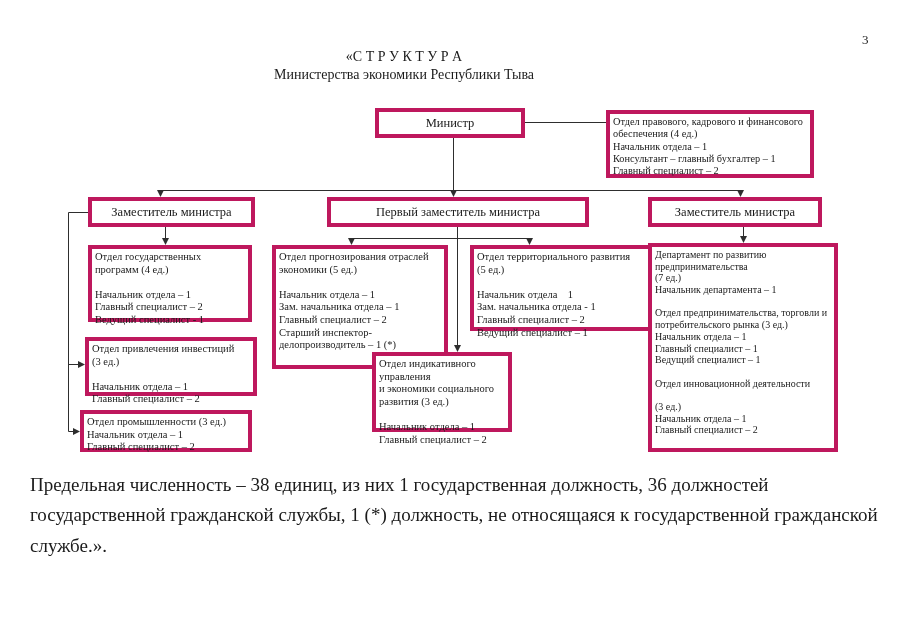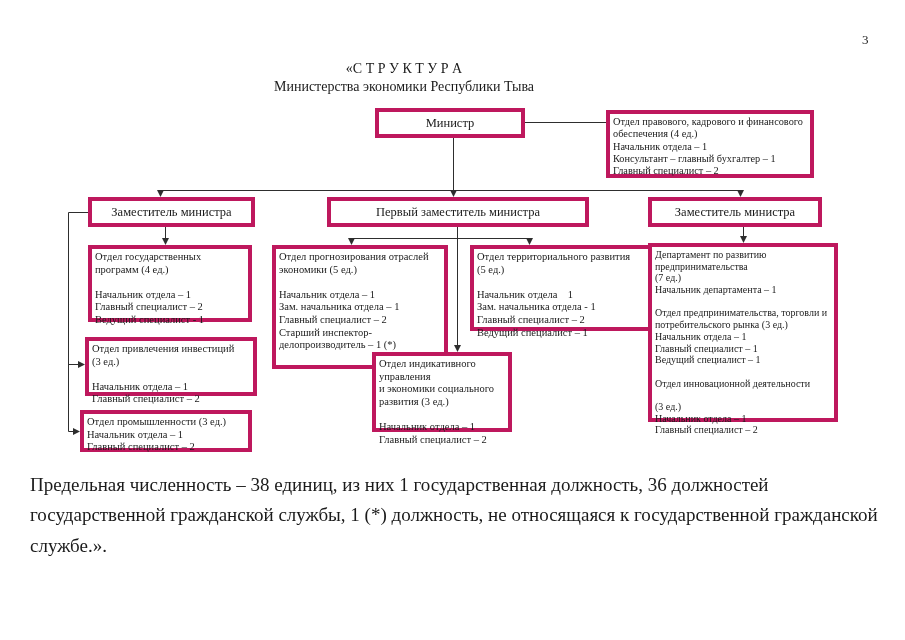--- a/index.html
+++ b/index.html
@@ -1,42 +1,42 @@
 <!DOCTYPE html>
 <html><head>
 <meta charset="utf-8">
 <style>
   html,body { margin:0; padding:0; background:#ffffff; }
   .canvas {
     position:relative; width:905px; height:640px; background:#ffffff;
     font-family:"Liberation Serif", serif; color:#1b1b1b; overflow:hidden;
   }
   .page-number { position:absolute; left:862px; top:32px; font-size:13px; }
-  .page-title { position:absolute; left:0; top:60px; width:808px; text-align:center;
+  .page-title { position:absolute; left:0; top:48px; width:808px; text-align:center;
     font-size:14px; line-height:1.3; }
   .connectors { position:absolute; left:0; top:0; pointer-events:none; }
   .node {
     position:absolute; box-sizing:border-box; background:#ffffff;
     border:4px solid #be185d; text-align:left; white-space:pre-line;
     font-size:10.5px; line-height:1.2; padding:2px 3px;
   }
   .title-node { display:flex; align-items:center; justify-content:center;
     font-size:12.5px; white-space:nowrap; padding:0; }
   #minister  { left:375px; top:108px; width:150px; height:30px; }
   #legal     { left:606px; top:110px; width:208px; height:68px; font-size:10.3px; }
   #dep-left  { left:88px;  top:197px; width:167px; height:30px; }
   #dep-first { left:327px; top:197px; width:262px; height:30px; }
   #dep-right { left:648px; top:197px; width:174px; height:30px; }
   #n-programs{ left:88px;  top:245px; width:164px; height:77px; }
   #n-invest  { left:85px;  top:337px; width:172px; height:59px; }
   #n-industry{ left:80px;  top:410px; width:172px; height:42px; }
   #n-forecast{ left:272px; top:245px; width:176px; height:124px; }
   #n-terr    { left:470px; top:245px; width:190px; height:86px; }
   #n-indic   { left:372px; top:352px; width:140px; height:80px; }
-  #n-dept    { left:648px; top:243px; width:190px; height:179px; font-size:10px; line-height:1.17; overflow:visible; }
+  #n-dept    { left:648px; top:243px; width:190px; height:209px; font-size:10px; line-height:1.17; overflow:visible; }
   .footer { position:absolute; left:30px; top:470px; width:848px;
     font-size:19px; line-height:1.6; text-align:left; }
 </style>
 </head>
 <body>
 
 <div class="canvas">
 
   <div class="page-number">3</div>
 

